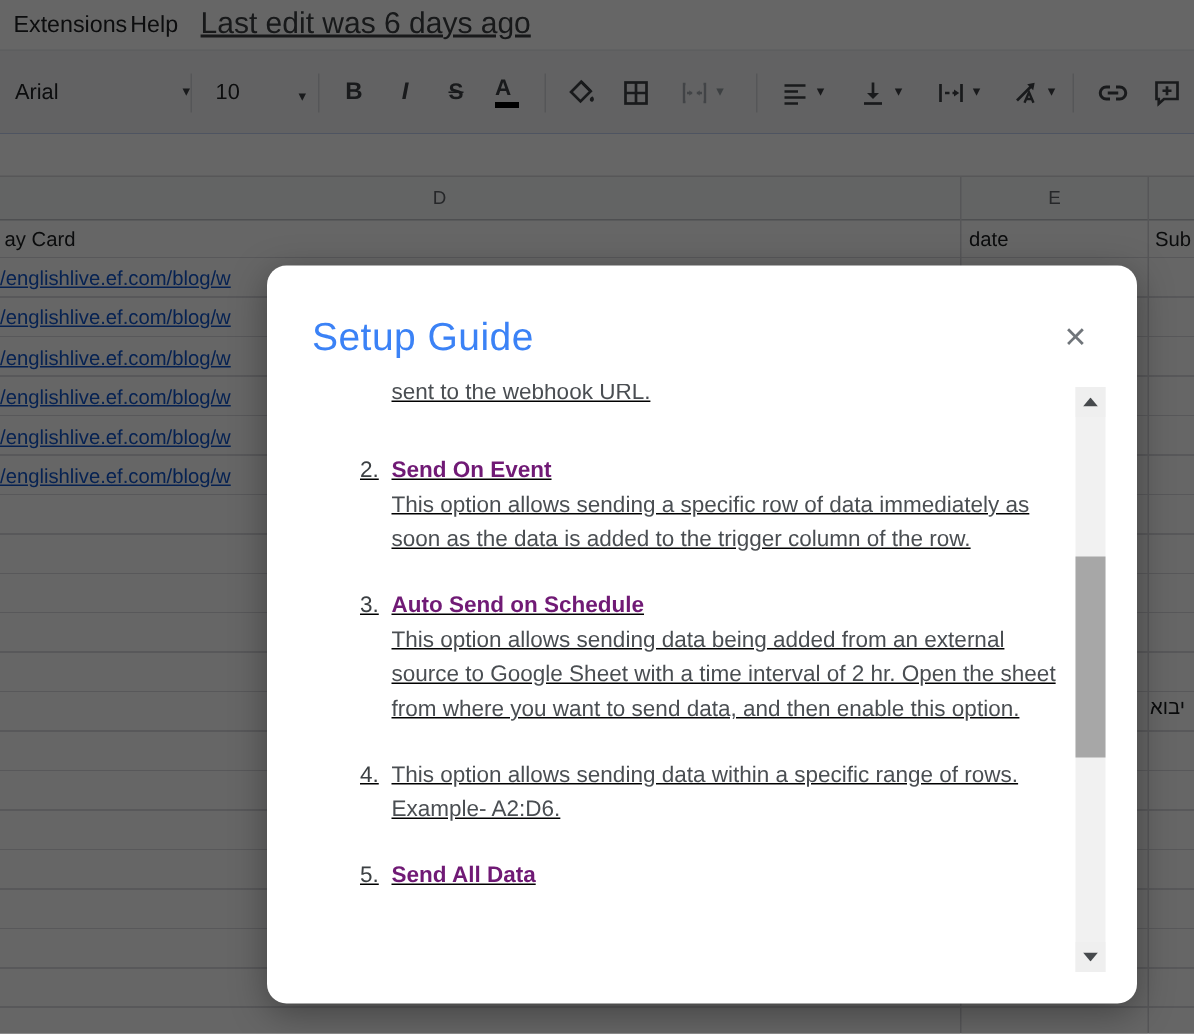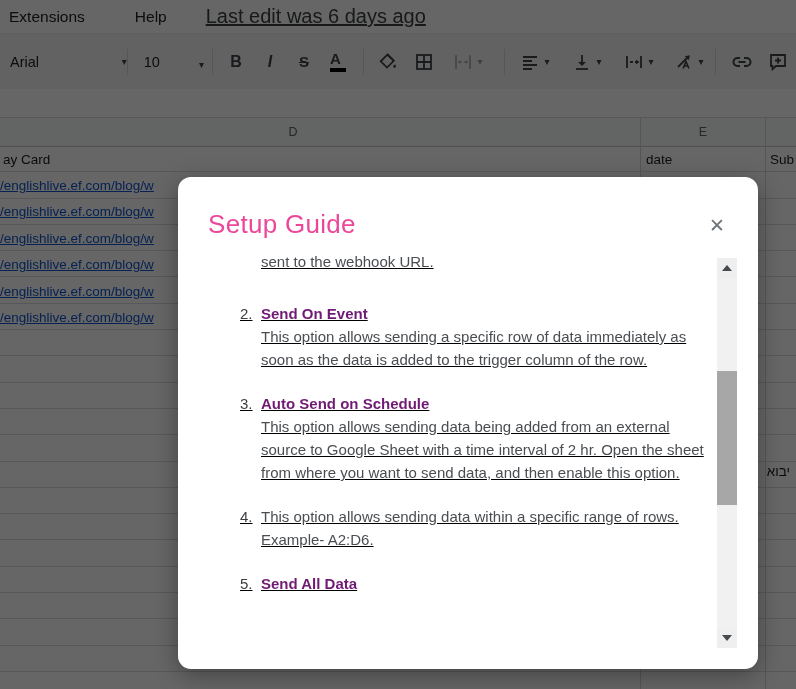--- a/index.html
+++ b/index.html
@@ -1,21 +1,21 @@
 <!DOCTYPE html>
 <html><head>
 <meta charset="utf-8">
 <style>
   html,body{margin:0;padding:0;background:#2b2b2b;}
   #stage{position:relative;width:796px;height:689px;overflow:hidden;
     font-family:"Liberation Sans",sans-serif;background:#fff;}
   
   .sheet-ui{position:absolute;inset:0;background:#fff;z-index:1;}
   .menubar{position:absolute;top:0;left:0;right:0;height:33px;display:flex;align-items:center;background:#fff;}
-  .menu-item{font-size:15.5px;color:#202124;padding:0 25px;cursor:pointer;white-space:nowrap;}
+  .menu-item{font-size:15.5px;color:#202124;padding:0 1px;cursor:pointer;white-space:nowrap;}
   .menu-item:first-child{padding-left:9px;}
   .last-edit{font-size:20px;color:#3c4043;text-decoration:underline;margin-left:14px;white-space:nowrap;cursor:pointer;}
   .toolbar{position:absolute;top:33px;left:0;right:0;height:55px;background:#f5f6f7;
     border-top:1px solid #e8eaed;border-bottom:1px solid #1d4ed8;display:flex;align-items:center;}
   .tb-sep{width:1px;height:26px;background:#d5d8dc;flex:0 0 auto;}
   .tb-dd{display:flex;justify-content:space-between;align-items:center;font-size:14.5px;color:#202124;cursor:pointer;}
   .tb-font{margin-left:10px;width:120px;}
   .tb-size{margin-left:8px;width:70px;padding-left:8px;box-sizing:border-box;align-items:flex-end;}
   .caret{font-size:10px;color:#3f4246;line-height:1;}
   .caret.gray{color:#9aa0a6;}
@@ -33,21 +33,21 @@
   .grid-rows{position:absolute;top:146px;left:0;right:0;bottom:0;
     background-image:repeating-linear-gradient(to bottom,transparent 0px,transparent 25.3px,#dcdde0 25.3px,#dcdde0 26.3px);}
   .vline{position:absolute;top:118px;bottom:0;width:1px;background:#d6d8db;}
   .cell{position:absolute;height:26px;line-height:26px;font-size:13.5px;color:#1a1c1e;white-space:nowrap;cursor:cell;}
   .cell-link{position:absolute;height:26px;line-height:26px;font-size:13.5px;white-space:nowrap;text-decoration:underline;cursor:pointer;}
   .cell-rtl{direction:rtl;text-align:right;}
   
   .scrim{position:absolute;inset:0;background:rgba(0,0,0,0.60);z-index:2;}
   .modal{position:absolute;left:178px;top:177px;width:580px;height:492px;background:#fff;border-radius:13px;
     box-shadow:0 6px 24px rgba(0,0,0,0.35);z-index:3;}
-  .modal-title{position:absolute;left:30px;top:32px;font-size:26px;font-weight:400;letter-spacing:.3px;color:#ec4899;}
+  .modal-title{position:absolute;left:30px;top:32px;font-size:26px;font-weight:400;letter-spacing:.3px;color:#3b82f6;}
   .modal-close{position:absolute;left:704px;top:210px;width:26px;height:26px;display:flex;align-items:center;justify-content:center;
     font-size:19px;color:#70757a;cursor:pointer;z-index:4;font-weight:400;}
   .modal-scroll{position:absolute;left:0;top:79px;width:538px;height:394px;overflow:hidden;text-decoration:underline;}
   .partial-line{margin:-6px 0 29px 83px;font-size:15px;line-height:23px;color:#4a4e52;}
   .guide-sec{display:flex;margin:0 0 21px 62px;}
   .sec-num{width:21px;flex:0 0 auto;font-size:15px;line-height:23px;color:#3c4043;}
   .sec-main{width:455px;}
   .sec-title{font-size:15px;line-height:23px;font-weight:700;color:#701a75;}
   .sec-body{margin:0;font-size:15px;line-height:23px;color:#4a4e52;}
   .sb-track{position:absolute;left:539px;top:81px;width:20px;height:390px;background:#f1f1f1;}

